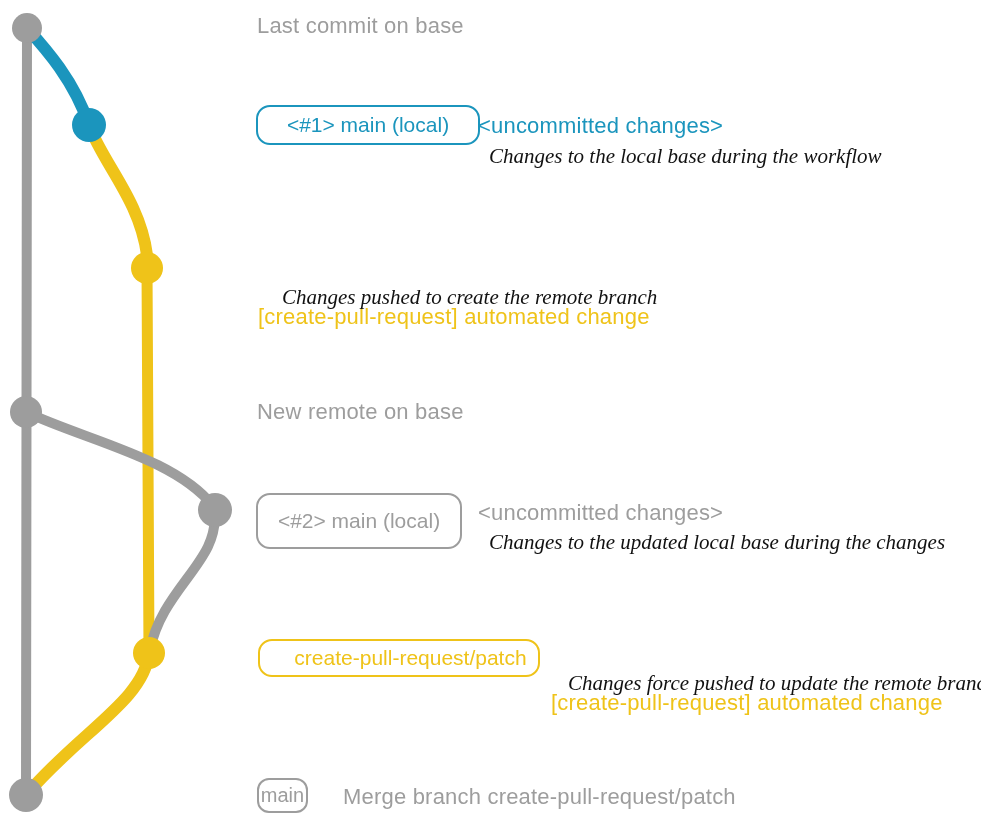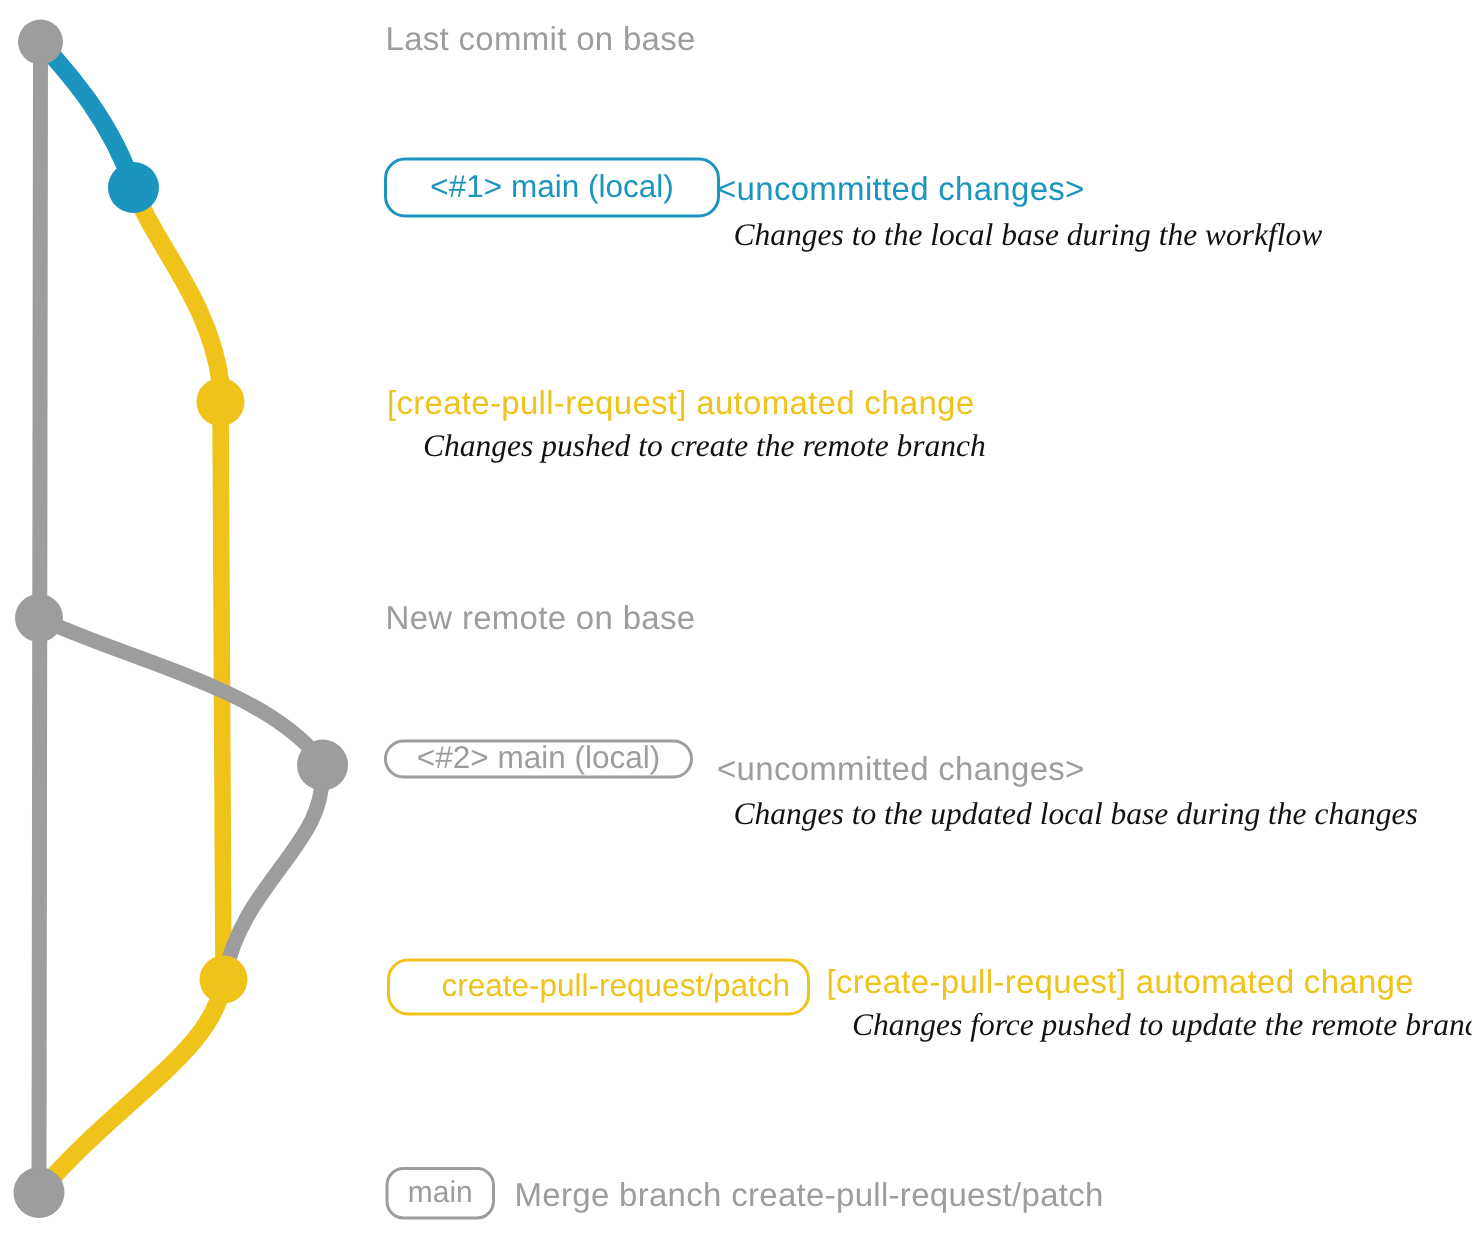--- a/index.html
+++ b/index.html
@@ -21,21 +21,21 @@
   .stroke-yellow{stroke:var(--yellow);}
   .fill-gray{fill:var(--gray);}
   .fill-blue{fill:var(--blue);}
   .fill-yellow{fill:var(--yellow);}
   .edge{fill:none;stroke-linecap:round;}
 
   .label{position:absolute;white-space:nowrap;line-height:1.15;}
   .sans-head{font-size:22px;letter-spacing:0.2px;text-align:center;}
   .c-gray{color:var(--gray);}
   .c-blue{color:var(--blue);}
-  .c-yellow{color:var(--yellow);}
+  .c-yellow{color:var(--yellow);margin-top:48px;}
   .desc{
     font-family:"Liberation Serif",serif;
     font-size:21px;
     color:var(--dark);
     font-style:italic;
   }
   .badge{
     position:absolute;
     display:flex;align-items:center;justify-content:center;
     box-sizing:border-box;
@@ -79,28 +79,28 @@
   <span>&lt;#1&gt; main (local)</span>
 </div>
 <div class="label sans-head c-blue" style="left:478px;top:113px;">&lt;uncommitted changes&gt;</div>
 <div class="label desc" style="left:489px;top:144px;">Changes to the local base during the workflow</div>
 
 <div class="label sans-head c-yellow" style="left:258px;top:256px;">[create-pull-request] automated change</div>
 <div class="label desc" style="left:270px;top:285px;margin-left:12px;">Changes pushed to create the remote branch</div>
 
 <div class="label sans-head c-gray" style="left:257px;top:399px;">New remote on base</div>
 
-<div class="badge badge-gray" style="left:256px;top:493px;width:206px;height:26px;text-align:right;">
+<div class="badge badge-gray" style="left:256px;top:493px;width:206px;height:56px;text-align:right;">
   <span>&lt;#2&gt; main (local)</span>
 </div>
 <div class="label sans-head c-gray" style="left:478px;top:500px;">&lt;uncommitted changes&gt;</div>
 <div class="label desc" style="left:489px;top:530px;">Changes to the updated local base during the changes</div>
 
 <div class="badge badge-yellow" style="left:258px;top:639px;width:282px;height:38px;">
   <span>create-pull-request/patch</span>
 </div>
 <div class="label sans-head c-yellow" style="left:551px;top:642px;">[create-pull-request] automated change</div>
 <div class="label desc" style="left:568px;top:671px;">Changes force pushed to update the remote branch</div>
 
-<div class="badge badge-gray" style="left:257px;top:778px;width:73px;height:35px;border-radius:12px;font-size:20px;">
+<div class="badge badge-gray" style="left:257px;top:778px;width:51px;height:35px;border-radius:12px;font-size:20px;">
   <span>main</span>
 </div>
 <div class="label sans-head c-gray" style="left:343px;top:784px;">Merge branch create-pull-request/patch</div>
 
 </body></html>

